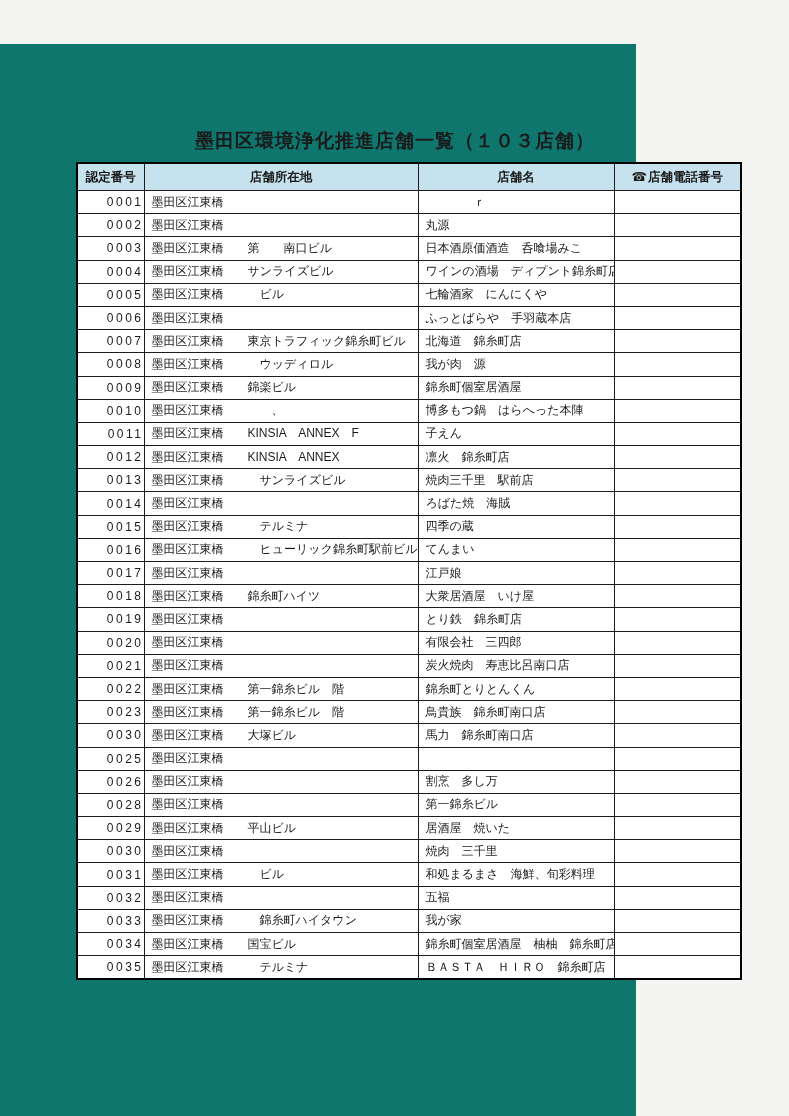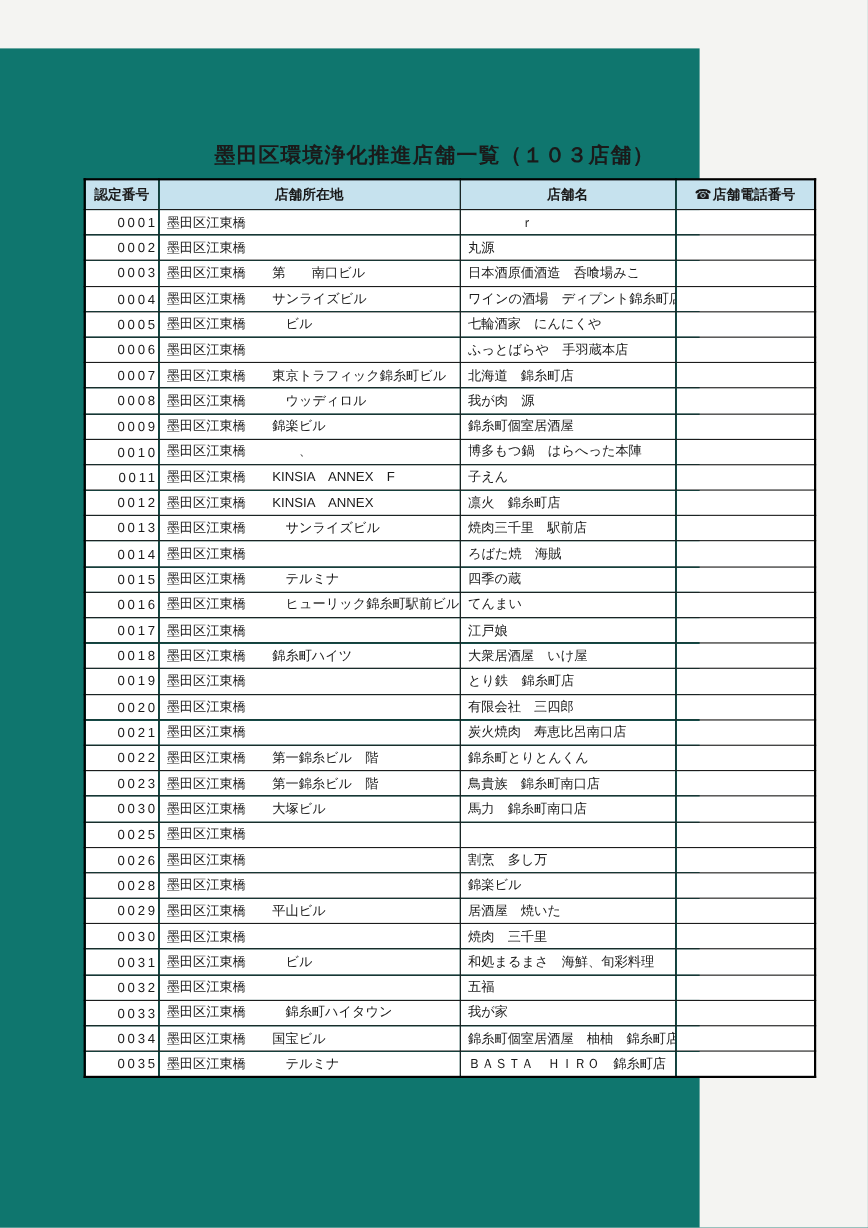--- a/index.html
+++ b/index.html
@@ -269,21 +269,21 @@
       <td class="cell-no">0026</td>
       <td class="cell-loc">墨田区江東橋</td>
       <td class="cell-name">割烹　多し万</td>
       <td class="cell-phone"></td>
     </tr>
 
 
     <tr>
       <td class="cell-no">0028</td>
       <td class="cell-loc">墨田区江東橋</td>
-      <td class="cell-name">錦楽ビル</td>
+      <td class="cell-name">第一錦糸ビル</td>
       <td class="cell-phone"></td>
     </tr>
 
     <tr>
       <td class="cell-no">0029</td>
       <td class="cell-loc">墨田区江東橋　　平山ビル</td>
       <td class="cell-name">居酒屋　焼いた</td>
       <td class="cell-phone"></td>
     </tr>
 

